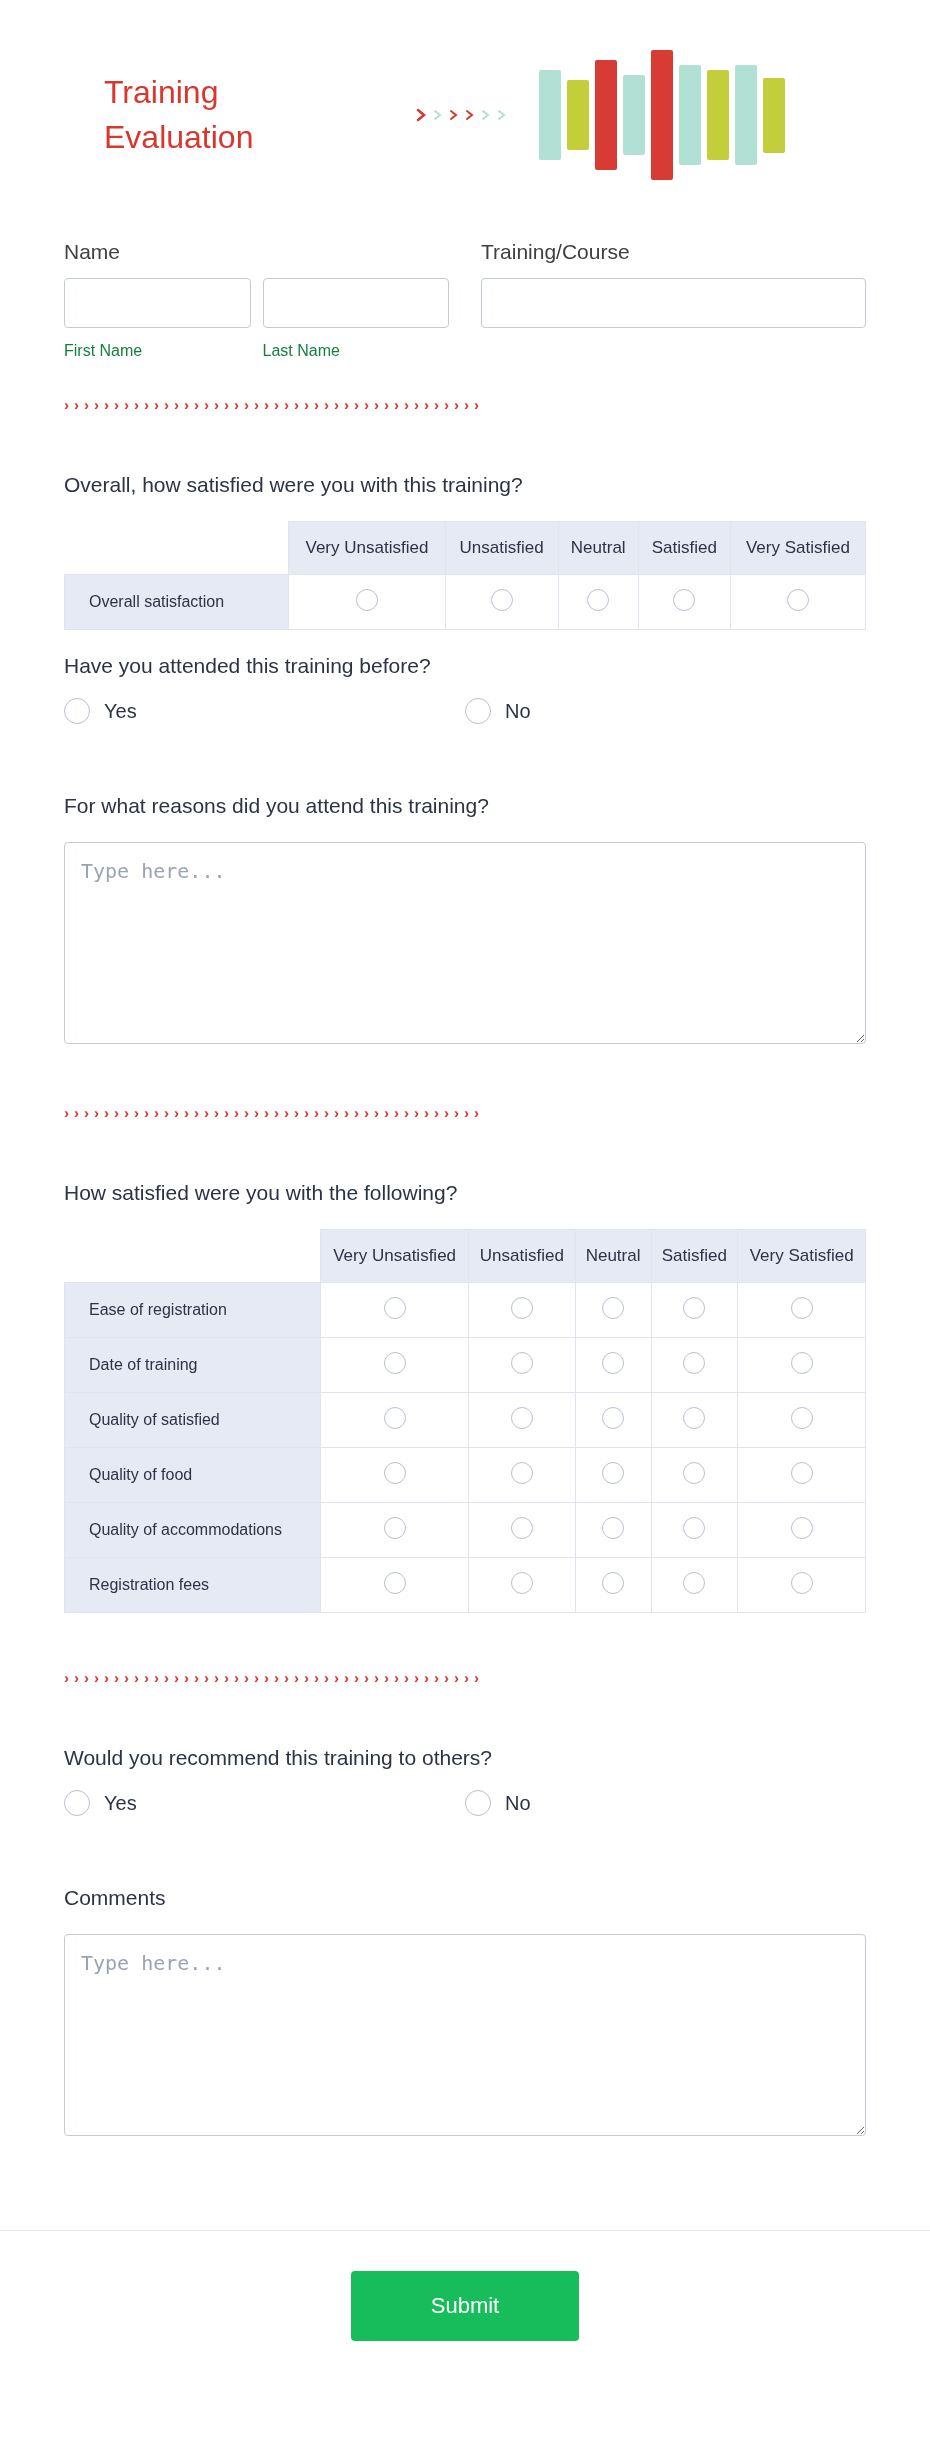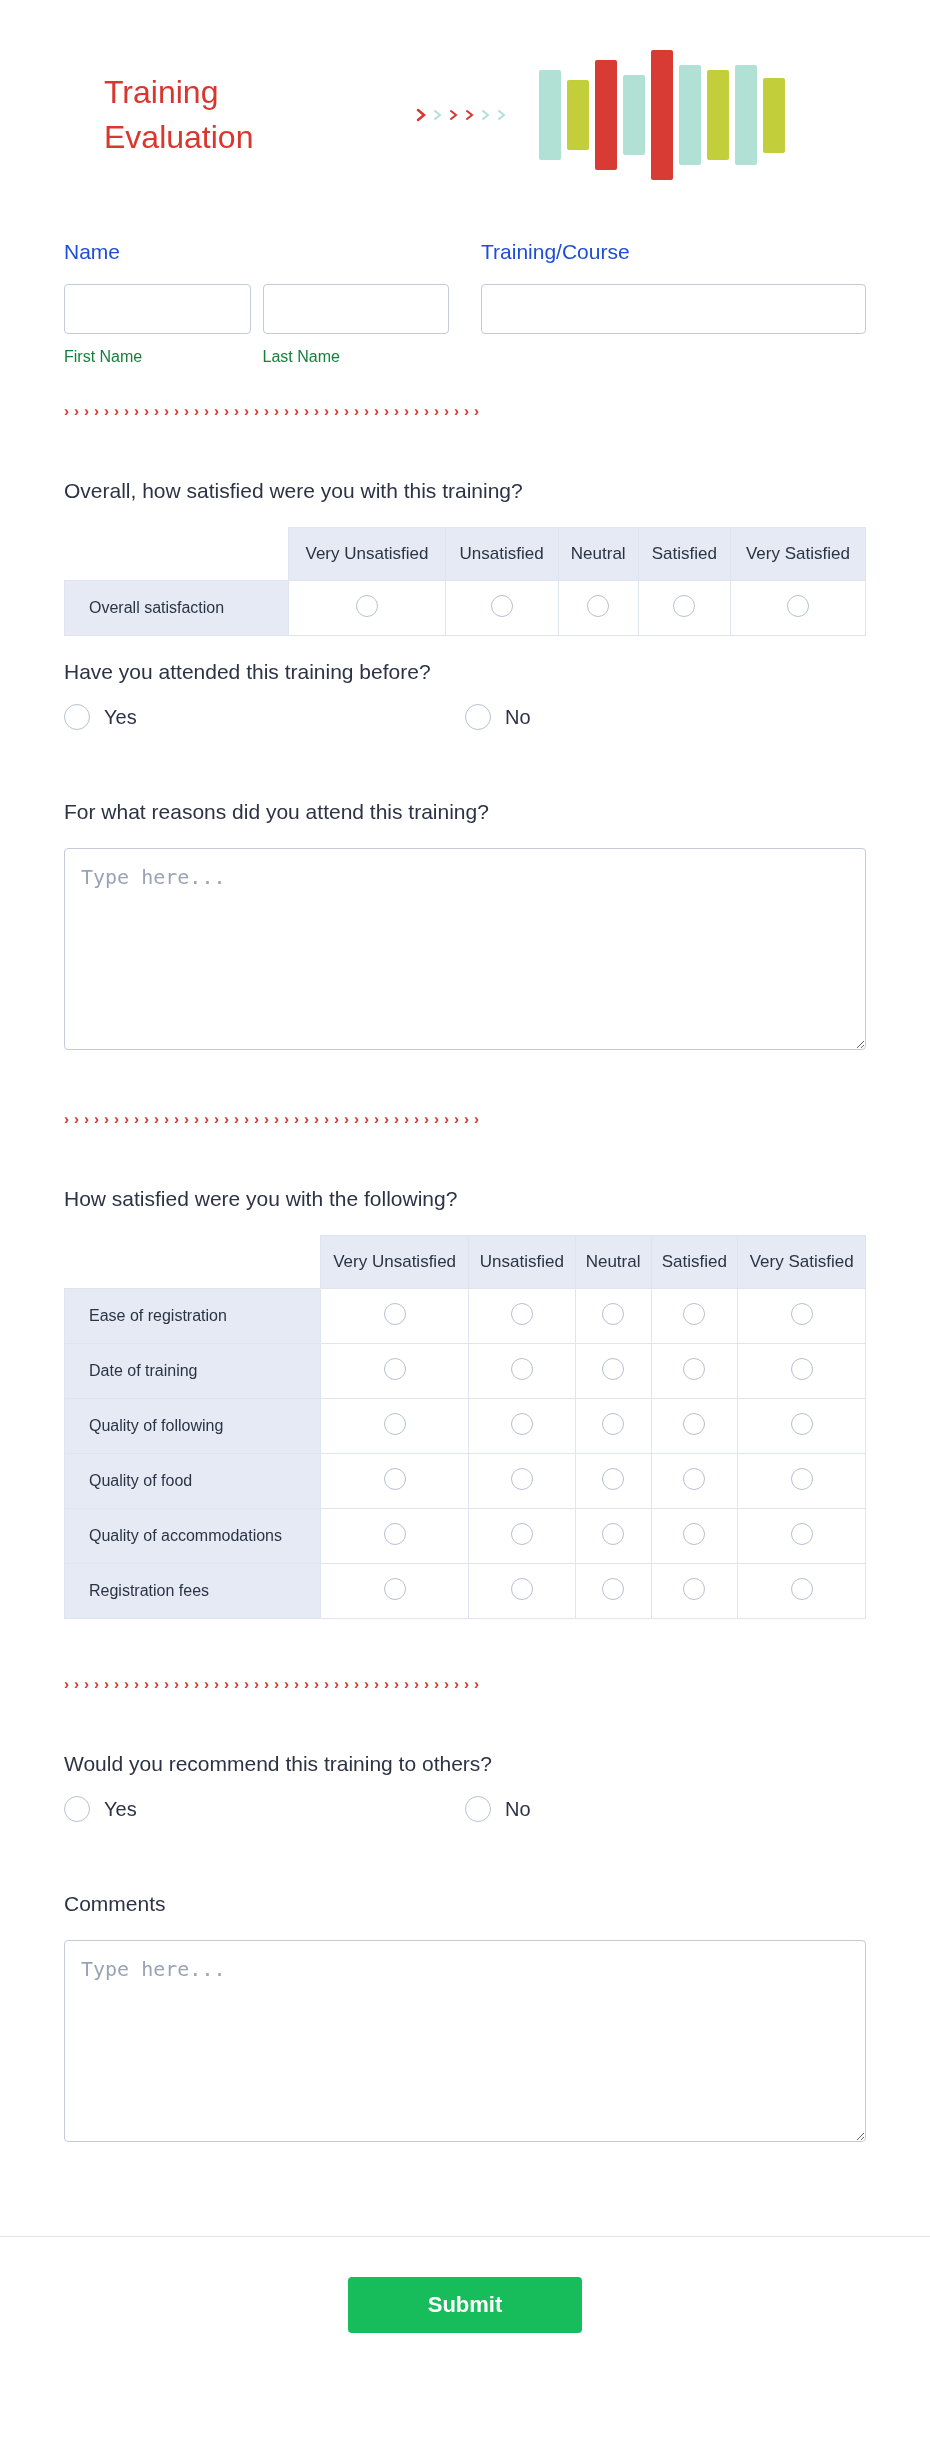--- a/index.html
+++ b/index.html
@@ -29,21 +29,21 @@
   .header-art { flex: 1; display: flex; align-items: center; justify-content: center; gap: 30px; }
   .small-chevs { display:flex; align-items:center; gap:4px; }
   .bars { display:flex; align-items:center; gap:6px; }
   .bar { width: 22px; border-radius: 2px; }
   .bar.mint { background:#b1e0d4; }
   .bar.red { background:#d83b34; }
   .bar.olive { background:#c2ce3a; }
   
   .row { display:flex; gap:12px; margin-bottom: 36px; }
   .col { flex:1; }
-  .label { font-size: 21px; color:#1d4ed8; font-weight:500; margin-bottom: 20px; }
+  .label { font-size: 21px; color:#404040; font-weight:500; margin-bottom: 14px; }
   .sublabel { font-size: 16px; color:#15803d; margin-top: 14px; }
   input[type=text] {
     width:100%; height:50px;
     border:1px solid #c3cad8; border-radius:4px;
     padding: 0 12px; font-size: 18px; color:#2c3345;
   }
   textarea {
     width:100%;
     border:1px solid #c3cad8; border-radius:4px;
     padding:16px; font-size:20px; color:#2c3345;
@@ -91,22 +91,22 @@
   .section .qlabel { font-size:21px; color:#2c3345; font-weight:500; }
   
   .footer {
     border-top:1px solid #e3e7f0;
     padding: 40px 0 60px;
     text-align:center;
     margin-top: 40px;
   }
   .submit {
     background:#18bd5b; color:#fff; border:none;
-    font-size:22px; font-weight:700;
-    padding: 15px 80px; border-radius:4px; cursor:pointer;
+    font-size:22px; font-weight:400;
+    padding: 22px 80px; border-radius:4px; cursor:pointer;
   }
 </style>
 </head>
 <body>
 
 <div class="page">
 
   <div class="header">
     <div class="title">Training
 Evaluation</div>
@@ -324,21 +324,21 @@
           </tr>
           <tr>
             <td class="rowh">Date of training</td>
             <td class="cell"><span class="radio"></span></td>
             <td class="cell"><span class="radio"></span></td>
             <td class="cell"><span class="radio"></span></td>
             <td class="cell"><span class="radio"></span></td>
             <td class="cell"><span class="radio"></span></td>
           </tr>
           <tr>
-            <td class="rowh">Quality of following</td>
+            <td class="rowh">Quality of satisfied</td>
             <td class="cell"><span class="radio"></span></td>
             <td class="cell"><span class="radio"></span></td>
             <td class="cell"><span class="radio"></span></td>
             <td class="cell"><span class="radio"></span></td>
             <td class="cell"><span class="radio"></span></td>
           </tr>
           <tr>
             <td class="rowh">Quality of food</td>
             <td class="cell"><span class="radio"></span></td>
             <td class="cell"><span class="radio"></span></td>

